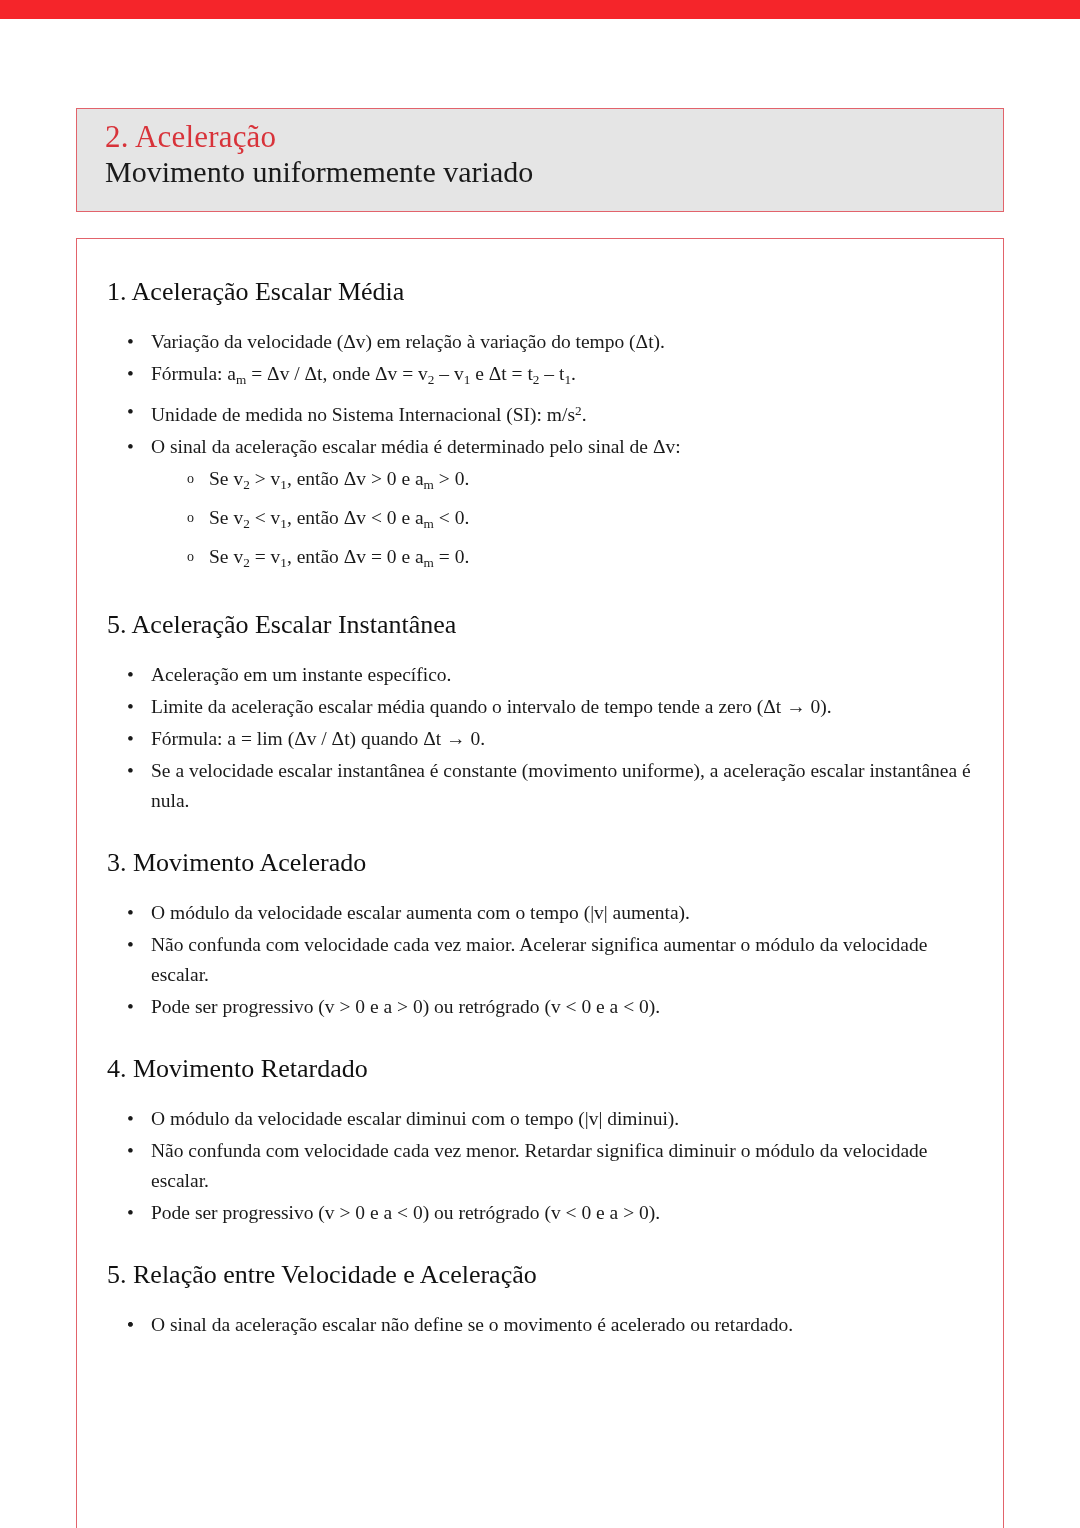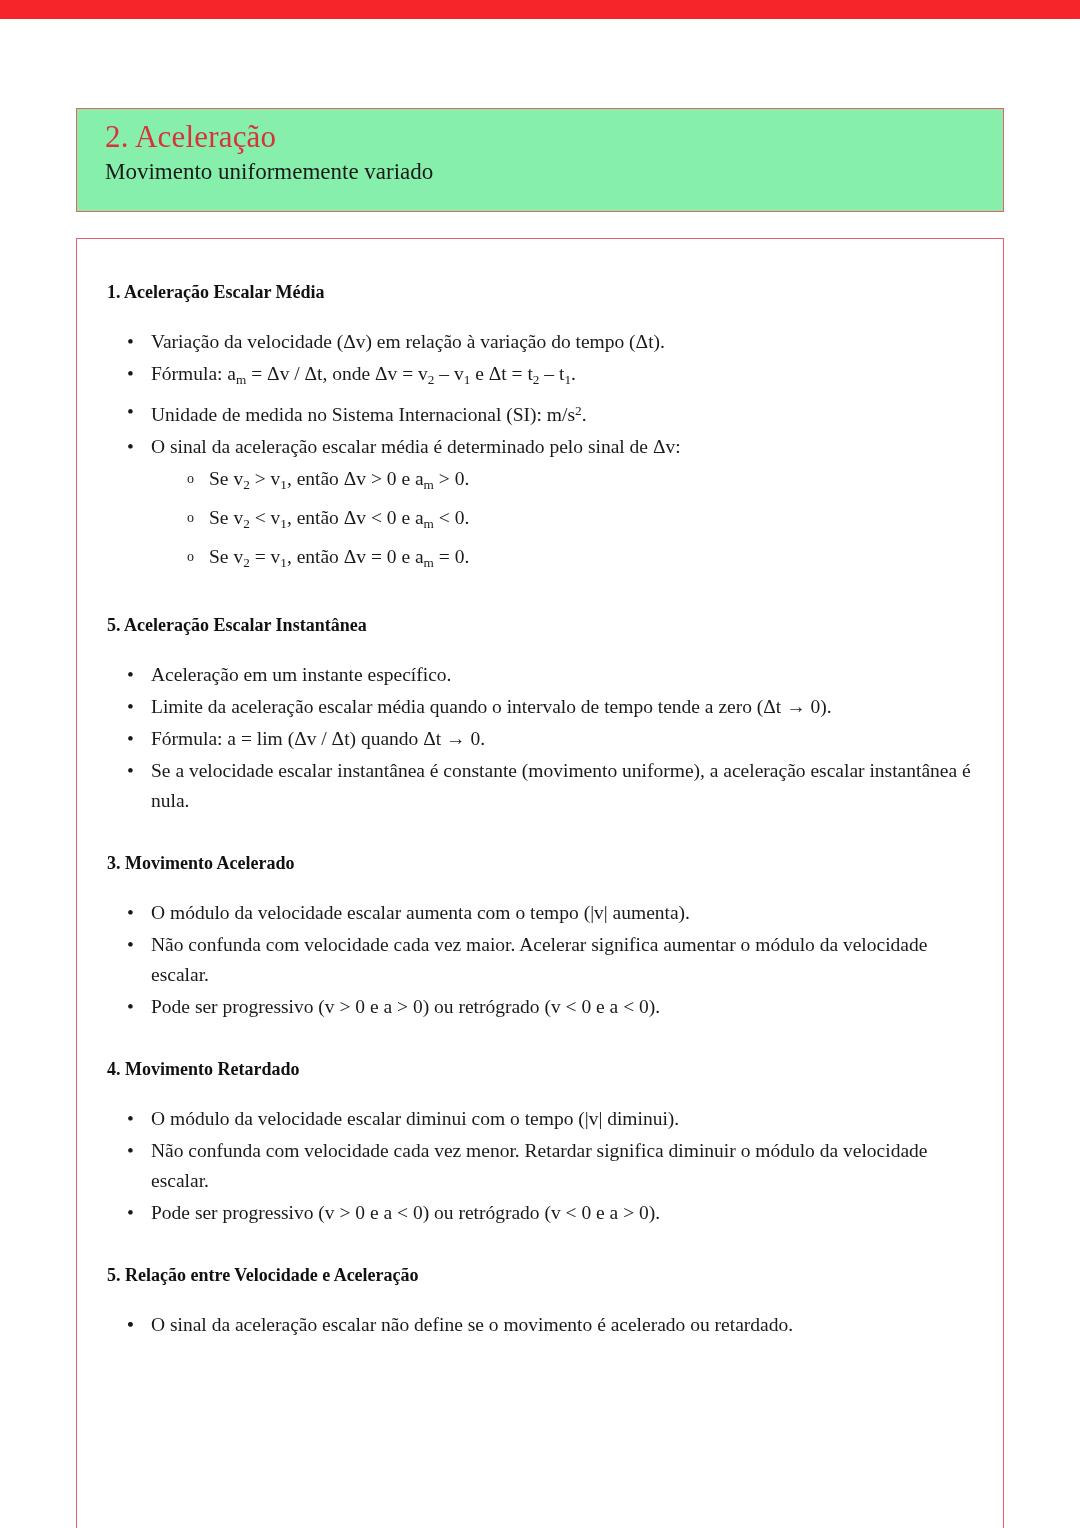--- a/index.html
+++ b/index.html
@@ -27,39 +27,39 @@
   }
 
   
   .header-box {
     position: absolute;
     left: 76px;
     top: 108px;
     width: 928px;
     height: 104px;
     border: 1.5px solid #e2636b;
-    background: #86efac;
+    background: #e5e5e5;
   }
 
   .doc-title {
     position: absolute;
     left: 28px;
     top: 10px;
     font-size: 31px;
     line-height: 36px;
     color: #d8333a;
     font-weight: normal;
     letter-spacing: 0.2px;
   }
 
   .doc-subtitle {
     position: absolute;
     left: 28px;
     top: 48px;
-    font-size: 23px;
+    font-size: 30px;
     line-height: 30px;
     color: #1a1a1a;
     font-weight: normal;
   }
 
   
   .content-box {
     position: absolute;
     left: 76px;
     top: 238px;
@@ -71,22 +71,22 @@
     border-bottom: none;
     background: #ffffff;
   }
 
   .content-inner {
     padding: 40px 30px 0 30px;
   }
 
   
   .section-heading {
-    font-size: 18px;
-    font-weight: bold;
+    font-size: 26px;
+    font-weight: normal;
     line-height: 26px;
     color: #111111;
     margin: 0 0 22px 0;
   }
   .section:not(:first-child) .section-heading {
     margin-top: 34px;
   }
 
   
   ul.bullets {

